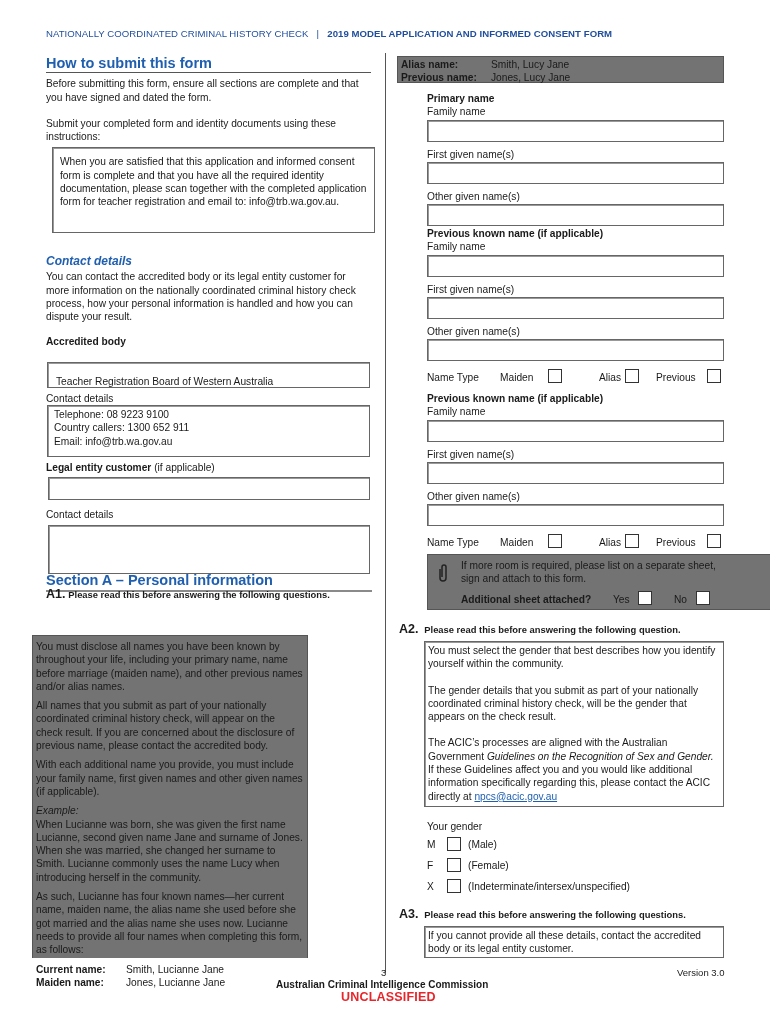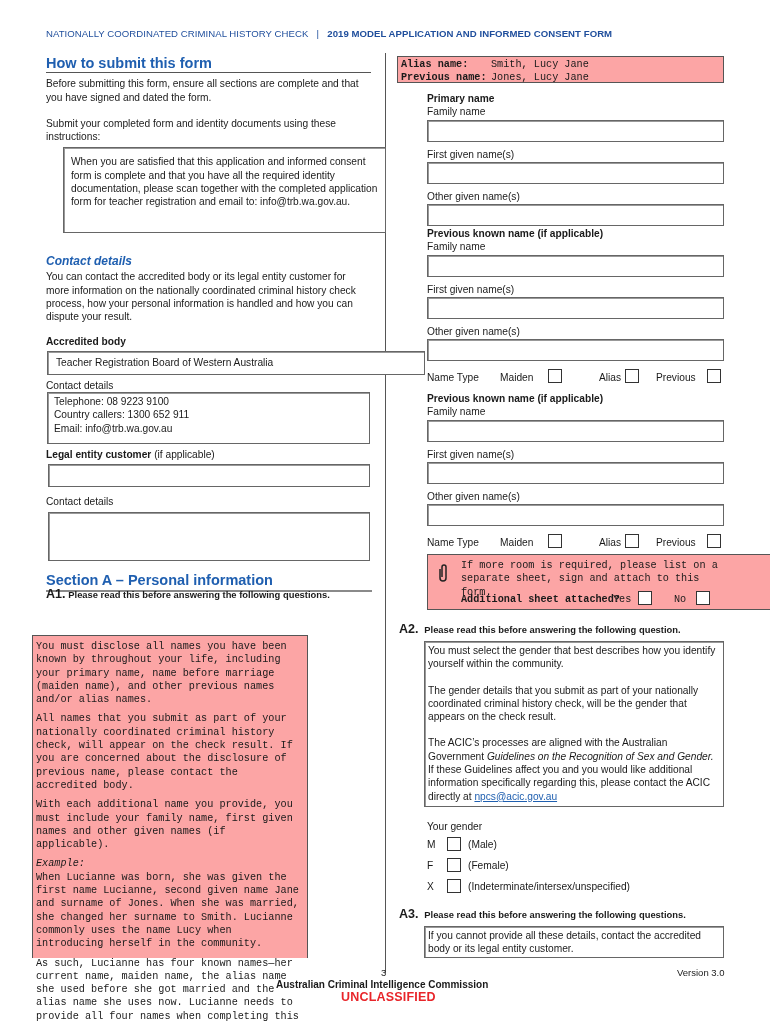--- a/index.html
+++ b/index.html
@@ -6,21 +6,21 @@
   body { width:770px; height:1024px; position:relative; overflow:hidden;
          font-family:"Liberation Sans", sans-serif; color:#1a1a1a; font-size:10.2px; line-height:13.3px; }
   .abs { position:absolute; }
   .hdr { left:46px; top:27px; font-size:9.6px; color:#1f4e9c; letter-spacing:0.05px; white-space:nowrap; }
   .hdr b { font-weight:bold; }
   .divider-v { left:385px; top:53px; width:1px; height:920px; background:#555; }
   h1.t { margin:0; font-size:14.5px; font-weight:bold; color:#1f5fb0; }
   .rule { height:1px; background:#555; }
   .rule2 { height:2px; background:#8a8a8a; }
   p { margin:0; }
-  .box { border:1px solid #555; box-sizing:border-box; background:#fca5a5;font-family:Liberation Mono, monospace; }
+  .box { border:1px solid #555; box-sizing:border-box; background:#737373; }
   .box-in { border:1px solid #666; box-shadow: inset 1px 1px 0 #999; box-sizing:border-box; background:#fff; }
   .sub { font-size:12px; font-weight:bold; font-style:italic; color:#1f5fb0; }
   .lbl-b { font-weight:bold; }
   .qnum { font-size:12.5px; font-weight:bold; }
   .qtxt { font-size:9.4px; font-weight:bold; }
   .chk { width:14px; height:14px; border:1px solid #333; box-sizing:border-box; display:inline-block; background:#fff; }
   .row { display:flex; align-items:center; }
   a.link { color:#1f5fb0; text-decoration:underline; }
   .foot-num { left:381px; top:966px; font-size:9.5px; }
   .foot-org { left:276px; top:978px; font-size:10px; font-weight:bold; }
@@ -36,30 +36,30 @@
   <b>2019 MODEL APPLICATION AND INFORMED CONSENT FORM</b>
 </div>
 
 <div class="abs divider-v"></div>
 
 <div class="abs" style="left:46px; top:57px; width:325px;">
   <h1 class="t">How to submit this form</h1>
   <div class="rule" style="margin-top:2px;"></div>
   <p style="margin-top:4px;">Before submitting this form, ensure all sections are complete and that you have signed and dated the form.</p>
   <p style="margin-top:13px;">Submit your completed form and identity documents using these instructions:</p>
-  <div class="box-in" style="margin-top:4px; margin-left:17px; width:323px; height:86px; padding:7px 7px;">
+  <div class="box-in" style="margin-top:4px; margin-left:6px; width:323px; height:86px; padding:7px 7px;">
     <p>When you are satisfied that this application and informed consent form is complete and that you have all the required identity documentation, please scan together with the completed application form for teacher registration and email to: info@trb.wa.gov.au.</p>
   </div>
 </div>
 
 <div class="abs" style="left:46px; top:255px; width:325px;">
   <div class="sub">Contact details</div>
   <p style="margin-top:2px;">You can contact the accredited body or its legal entity customer for more information on the nationally coordinated criminal history check process, how your personal information is handled and how you can dispute your result.</p>
   <div class="lbl-b" style="margin-top:12px;">Accredited body</div>
-  <div class="box-in" style="margin-top:2px; margin-left:1px; width:378px; height:24px; padding:4px 8px;">
+  <div class="box-in" style="margin-top:13px; margin-left:1px; width:323px; height:24px; padding:12px 8px;">
     <span>Teacher Registration Board of Western Australia</span>
   </div>
   <div style="margin-top:4px;">Contact details</div>
   <div class="box-in" style="margin-left:1px; width:323px; height:52px; padding:2px 6px;">
     <div>Telephone: 08 9223 9100</div>
     <div>Country callers: 1300 652 911</div>
     <div>Email: info@trb.wa.gov.au</div>
   </div>
   <div style="margin-top:4px;">
     <b>Legal entity customer</b><span> (if applicable)</span>

